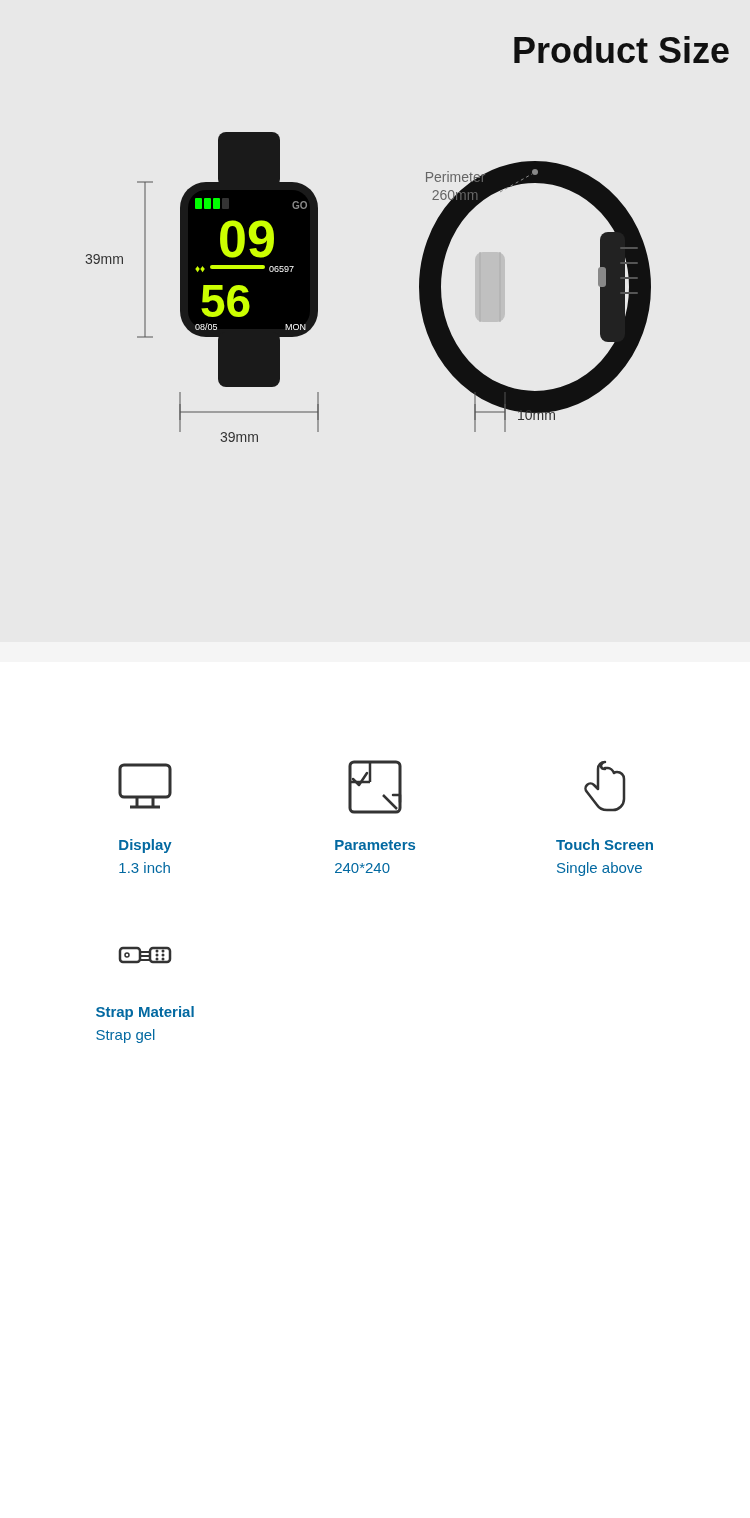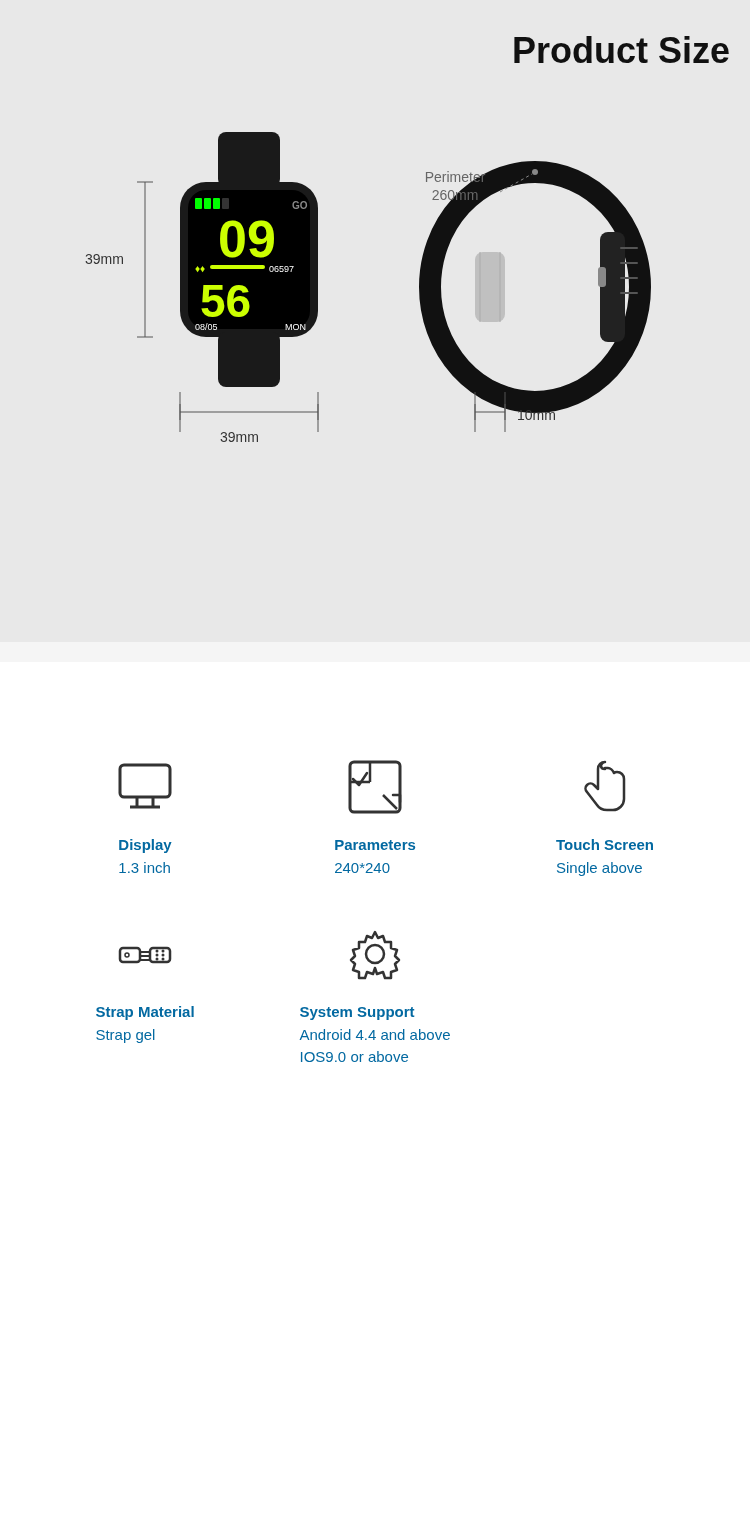--- a/index.html
+++ b/index.html
@@ -226,29 +226,15 @@
           <circle cx="42" cy="35" r="1.5" fill="#333"></circle>
           <circle cx="48" cy="35" r="1.5" fill="#333"></circle>
         </svg>
       </div>
       <div class="param-label">
         <strong>Strap Material</strong>
         <span>Strap gel</span>
       </div>
     </div>
 
-    <div class="param-item">
-      <div class="param-icon">
-        <svg viewBox="0 0 60 60" fill="none" xmlns="http://www.w3.org/2000/svg">
-
-          <circle cx="30" cy="30" r="9" stroke="#333" stroke-width="2.5" fill="none"></circle>
-          <path d="M30 8 L33 14 L38 12 L40 18 L46 18 L46 24 L52 26 L50 32 L54 36 L50 40 L52 46 L46 48 L46 54 L40 54 L38 48 L32 50 L30 44 L28 50 L22 48 L20 54 L14 54 L14 48 L8 46 L10 40 L6 36 L10 32 L8 26 L14 24 L14 18 L20 18 L22 12 L27 14 Z" stroke="#333" stroke-width="2.5" fill="none" stroke-linejoin="round"></path>
-        </svg>
-      </div>
-      <div class="param-label">
-        <strong>System Support</strong>
-        <span style="white-space:pre-line">Android 4.4 and above
-IOS9.0 or above</span>
-      </div>
-    </div>
 
   </div>
 </div>
 
 </body></html>

